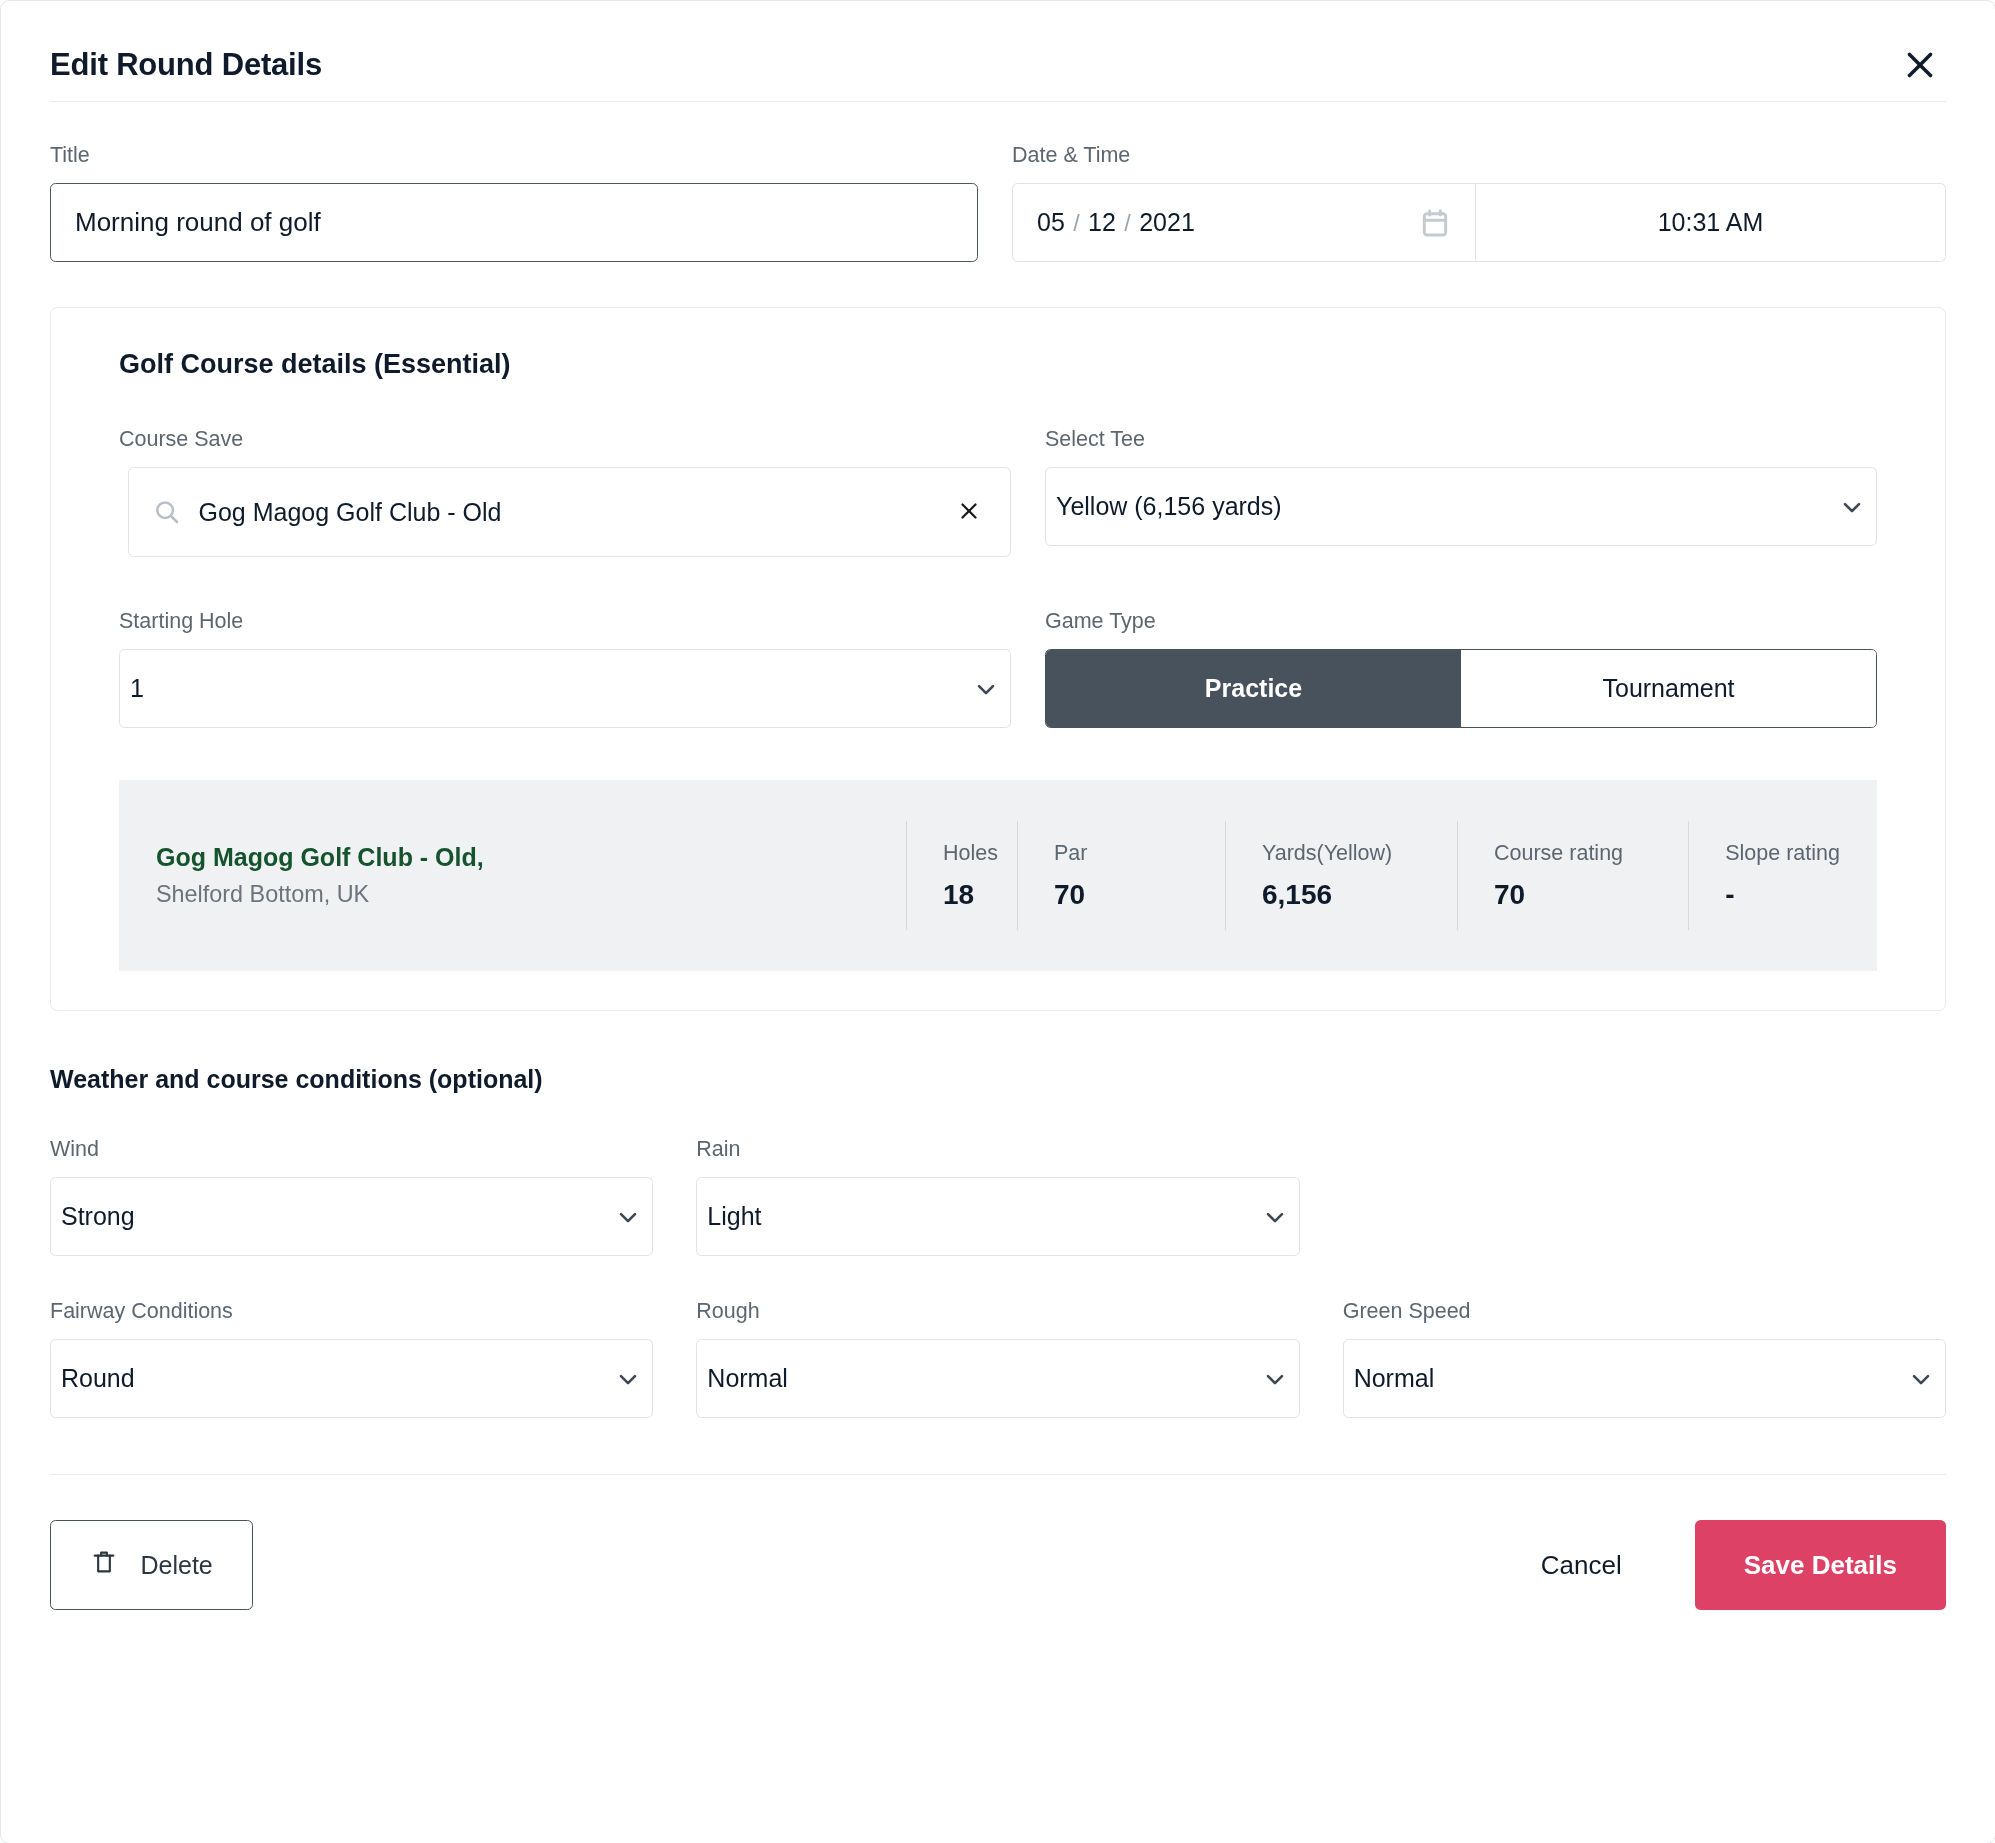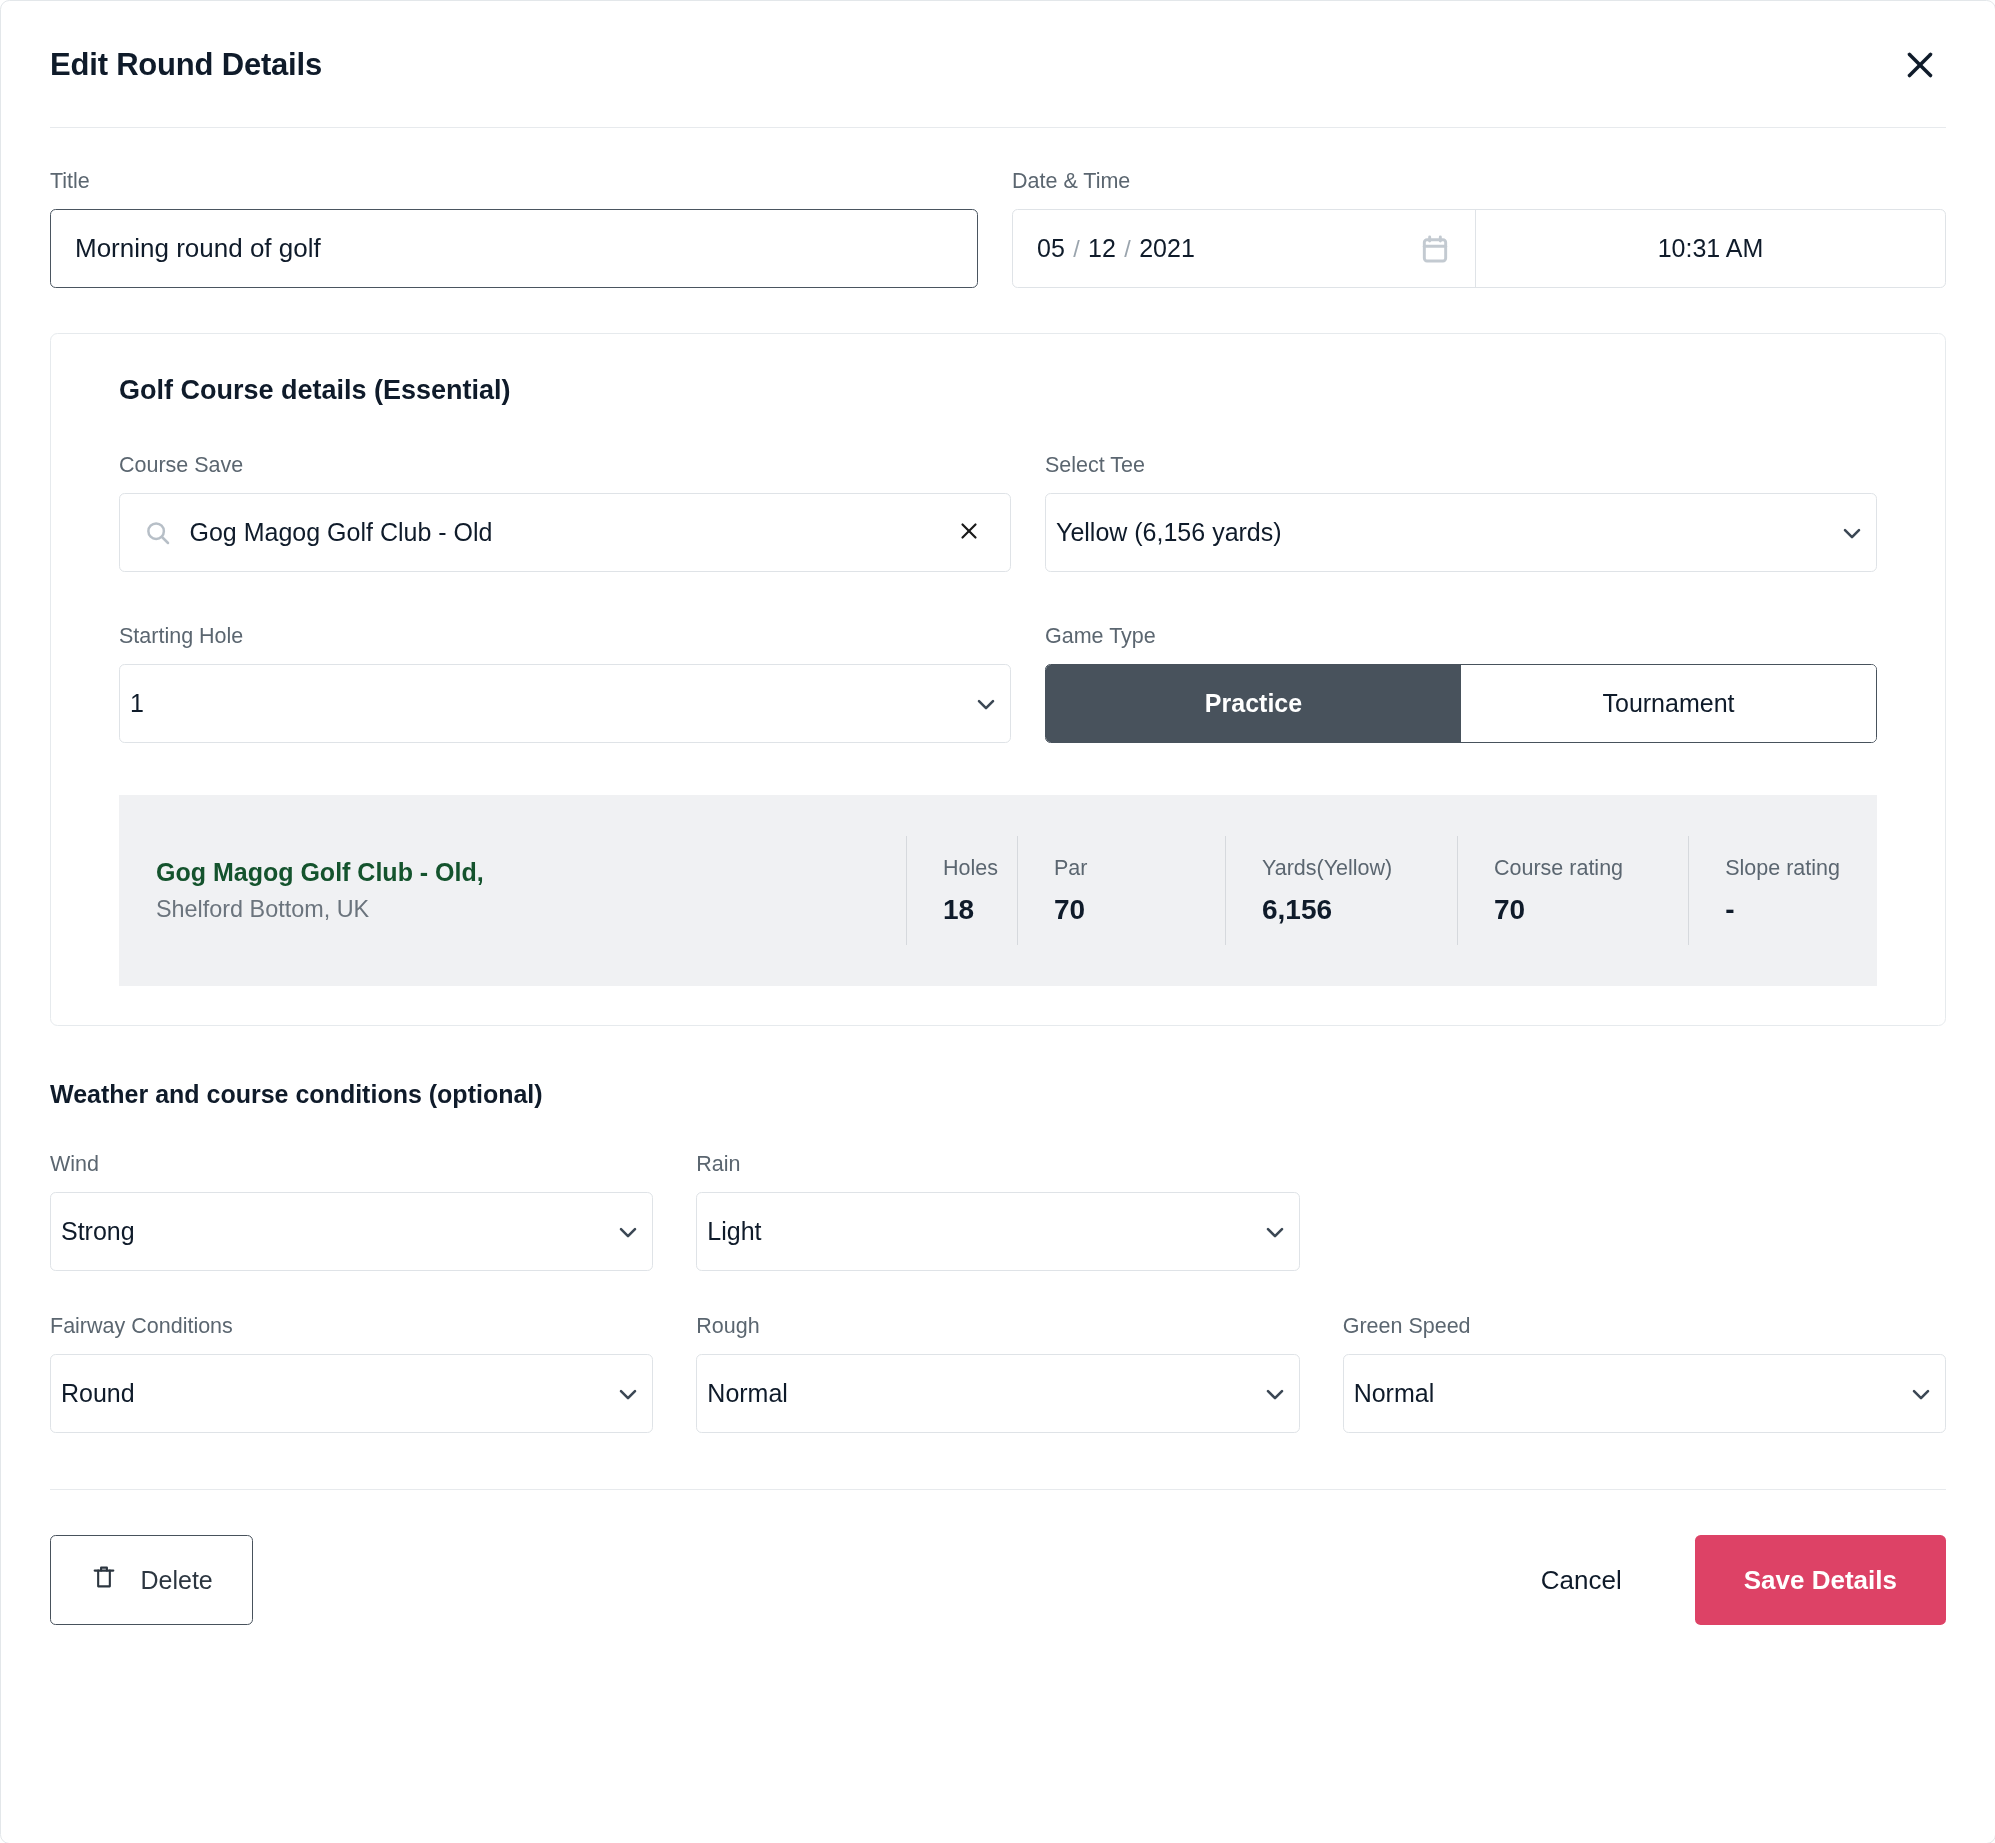--- a/index.html
+++ b/index.html
@@ -24,21 +24,21 @@
     border-radius: 9.4px;
     padding: 0 49px;
   }
 
   
   .modal-header {
     display: flex;
     align-items: center;
     justify-content: space-between;
     padding-top: 41px;
-    padding-bottom: 40px;
+    padding-bottom: 14px;
     border-bottom: 1.9px solid #e7eaed;
   }
   .modal-title {
     font-size: 31px;
     font-weight: bold;
     letter-spacing: -0.2px;
     color: #0f1b2a;
   }
   .close-btn {
     width: 45px; height: 45px;
@@ -130,25 +130,26 @@
     gap: 34px;
     padding: 0 34px;
   }
   .card-col-left { width: 892px; }
   .card-col-right { flex: 1; }
 
   .search-field {
     position: relative;
     display: flex;
     align-items: center;
-    height: 79px;
+    height: 90px;
     border: 1.4px solid #dfe3e7;
     border-radius: 5.6px;
     background: #fff;
     padding: 0 22.5px;
+    margin-left: 9px;
   }
   .search-icon { display: flex; align-items: center; margin-right: 17px; }
   .search-value { font-size: 25px; color: #0f1b2a; flex: 1; }
   .clear-btn {
     background: none; border: none; padding: 0; cursor: pointer;
     display: flex; align-items: center; justify-content: center;
     width: 37px; height: 37px;
   }
 
   .select-box {

